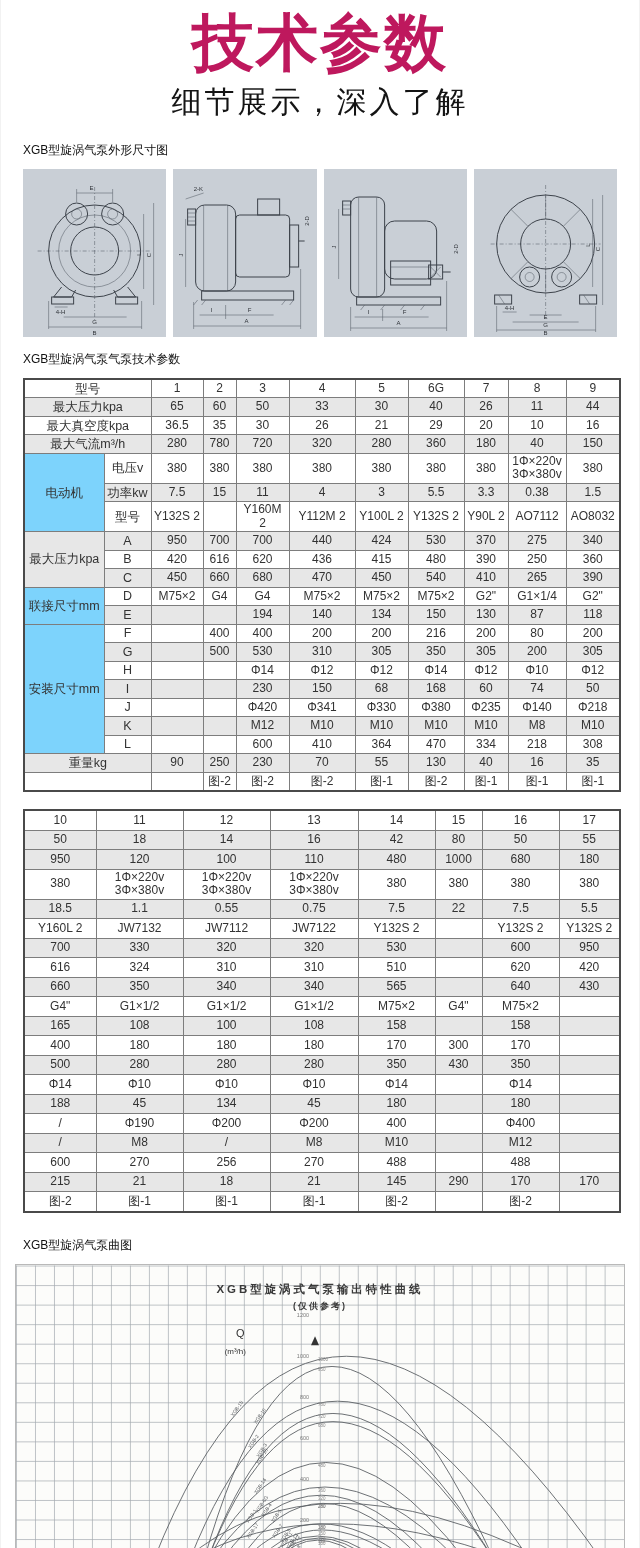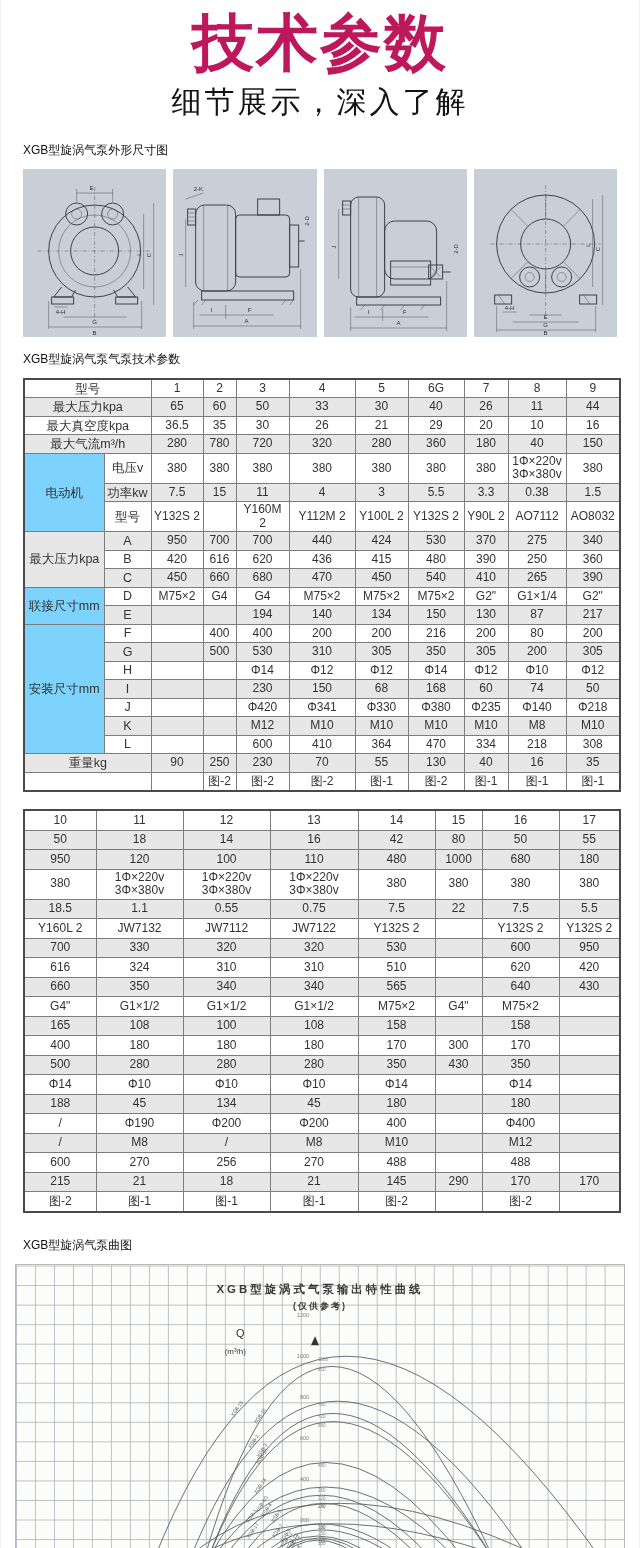--- a/index.html
+++ b/index.html
@@ -343,21 +343,21 @@
         <tr class="shade">
           <td class="rlabel">E</td>
           <td></td>
           <td></td>
           <td>194</td>
           <td>140</td>
           <td>134</td>
           <td>150</td>
           <td>130</td>
           <td>87</td>
-          <td>217</td>
+          <td>118</td>
         </tr>
         <tr>
           <td class="glabel" rowspan="7">安装尺寸mm</td>
           <td class="rlabel">F</td>
           <td></td>
           <td>400</td>
           <td>400</td>
           <td>200</td>
           <td>200</td>
           <td>216</td>

